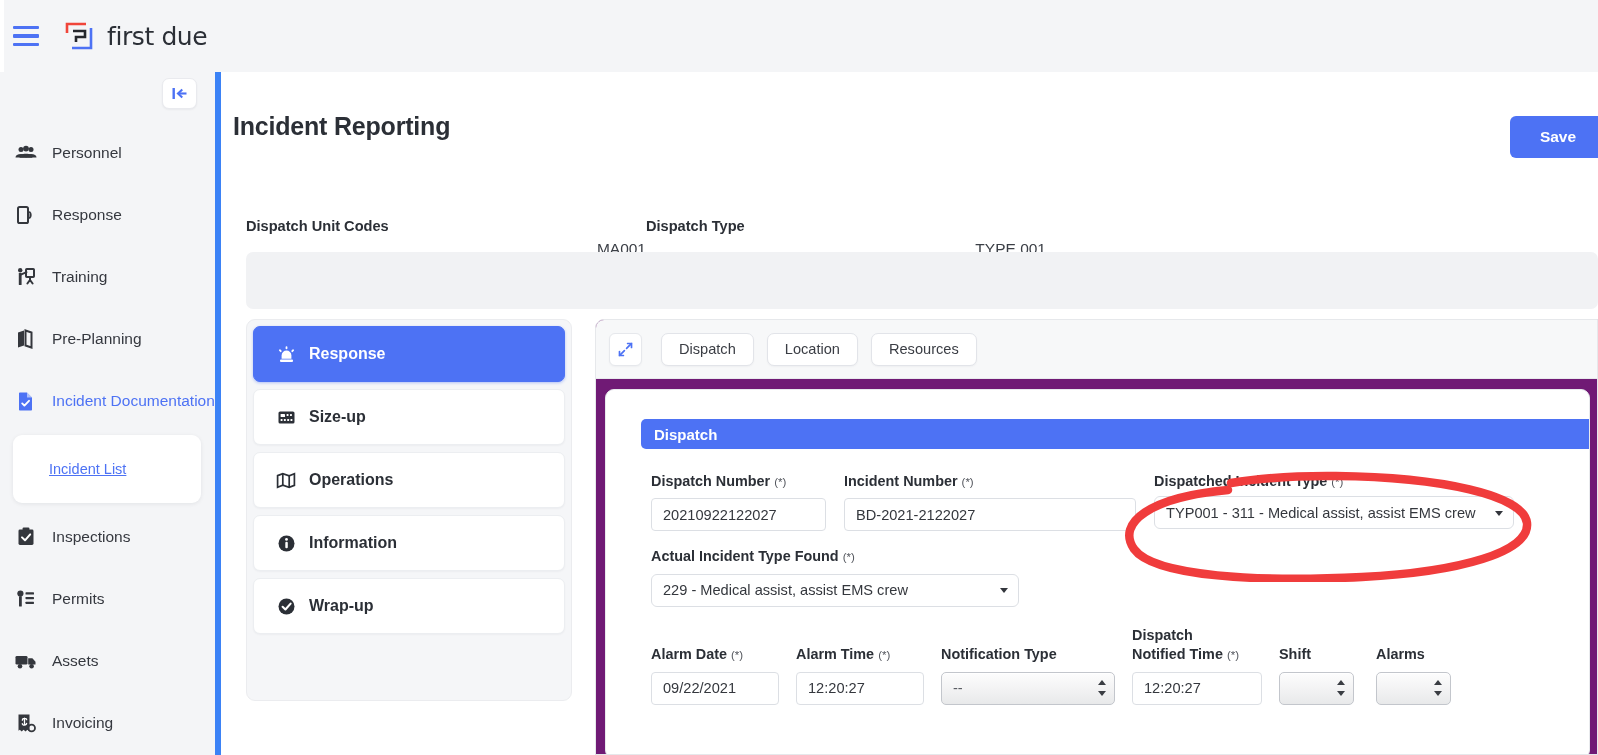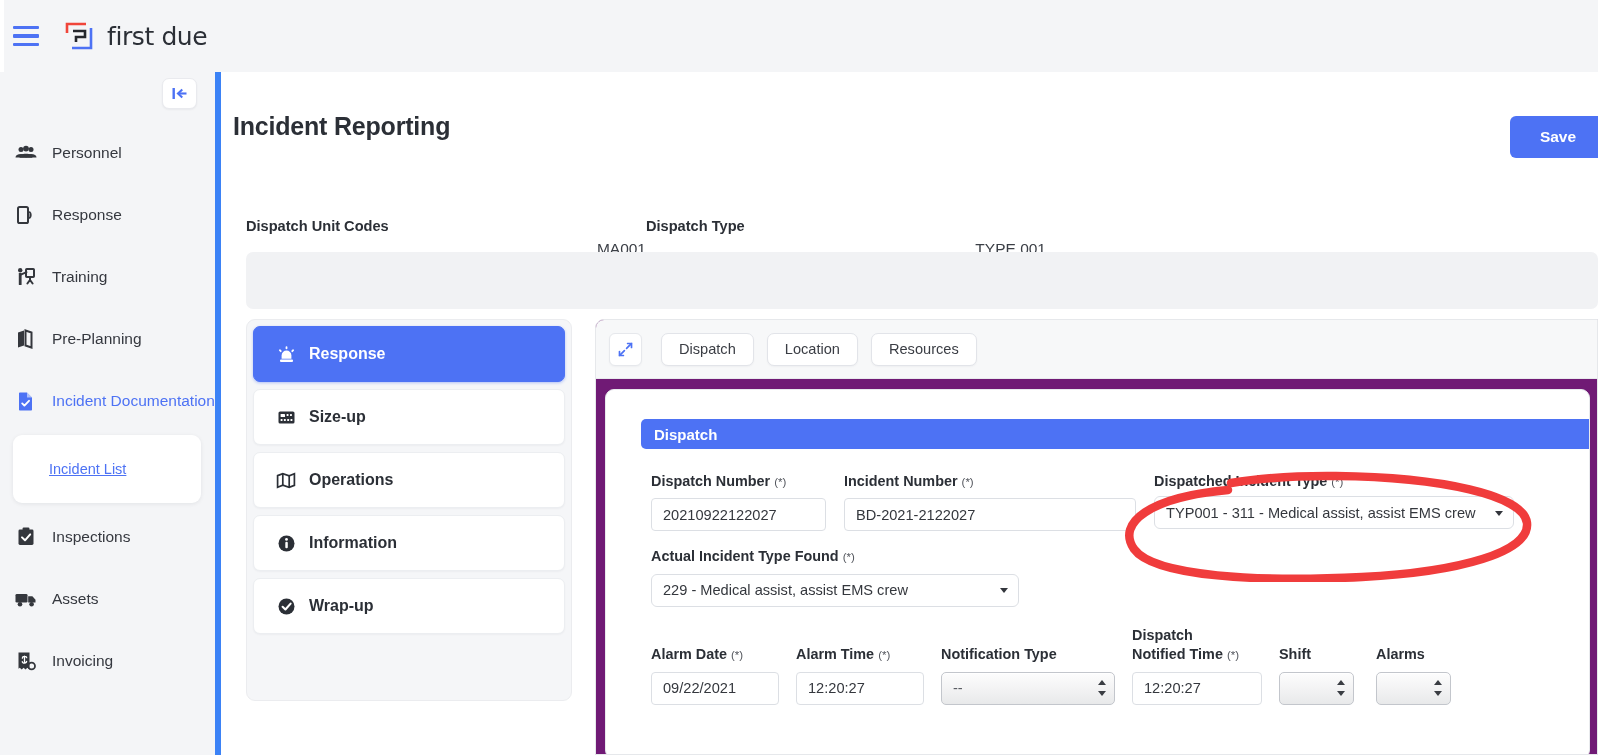--- a/index.html
+++ b/index.html
@@ -377,20 +377,32 @@
       <span class="nav-icon">
         <svg width="22" height="22" viewBox="0 0 22 22">
           <rect x="3.5" y="3.5" width="15" height="15.5" rx="1.4" fill="#34373d"></rect>
           <rect x="7.6" y="1.6" width="6.8" height="3.6" rx="1" fill="#34373d"></rect>
           <path d="M7 11.4 L10 14.3 L15.2 8.4" stroke="#ffffff" stroke-width="2" fill="none" stroke-linecap="round" stroke-linejoin="round"></path>
         </svg>
       </span>
       <span class="nav-label">Inspections</span>
     </div>
 
+    <div class="nav-item">
+      <span class="nav-icon">
+        <svg width="22" height="22" viewBox="0 0 22 22" fill="#34373d">
+          <circle cx="5.4" cy="5.6" r="3.1"></circle>
+          <rect x="4" y="8.2" width="2.8" height="10.4" rx="0.7"></rect>
+          <rect x="10.5" y="4.3" width="8.5" height="2.2" rx="0.6"></rect>
+          <rect x="10.5" y="9" width="8.5" height="2.2" rx="0.6"></rect>
+          <rect x="10.5" y="13.7" width="8.5" height="2.2" rx="0.6"></rect>
+        </svg>
+      </span>
+      <span class="nav-label">Permits</span>
+    </div>
 
     <div class="nav-item">
       <span class="nav-icon">
         <svg width="24" height="22" viewBox="0 0 24 22" fill="#34373d">
           <rect x="1.5" y="6" width="12" height="8.6" rx="1.3"></rect>
           <path d="M14.2 8.2 h4.2 l3.1 3.6 v2.8 h-7.3z"></path>
           <circle cx="6" cy="16.2" r="2.3"></circle>
           <circle cx="17.6" cy="16.2" r="2.3"></circle>
         </svg>
       </span>

